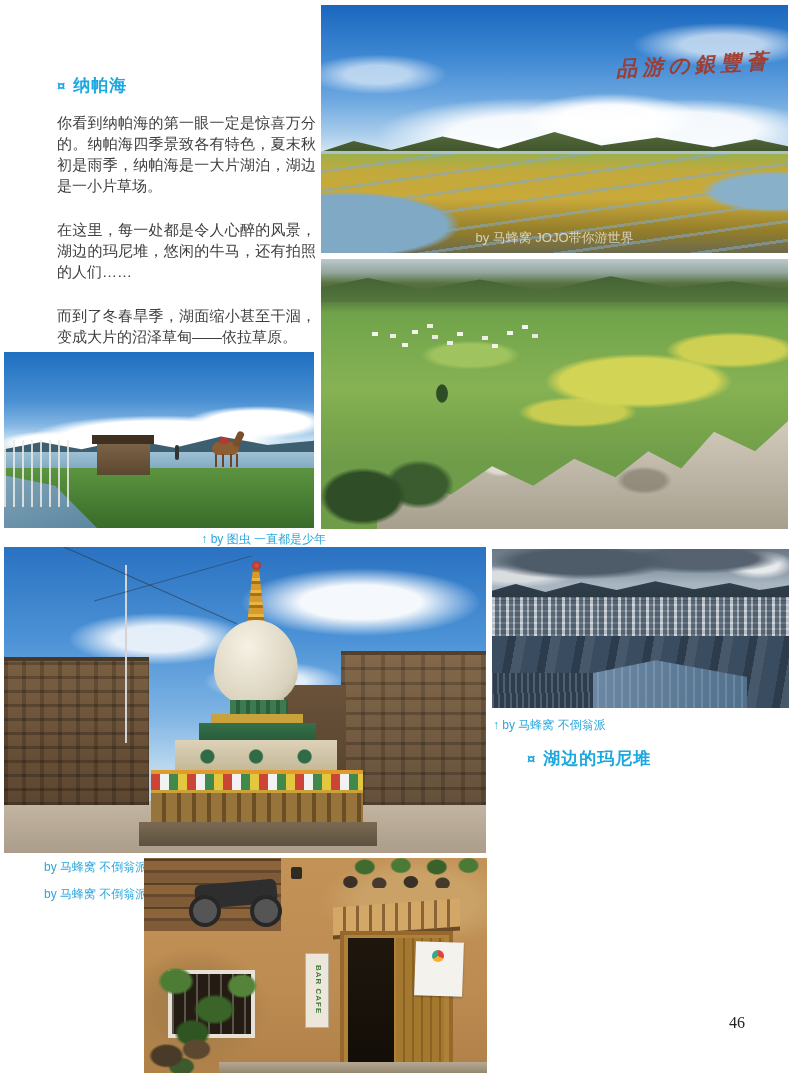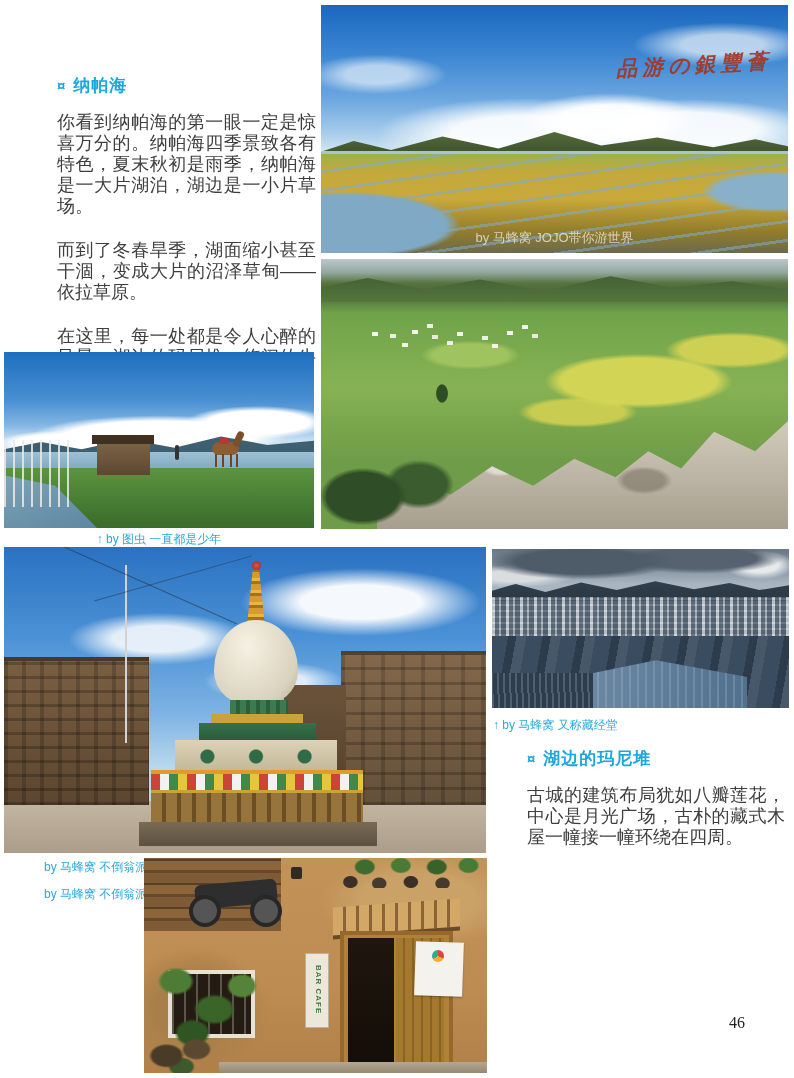--- a/index.html
+++ b/index.html
@@ -2,26 +2,26 @@
 <html><head>
 <meta charset="utf-8">
 <style>
   html,body{margin:0;padding:0;background:#e9e9e9;}
   .page{position:relative;width:794px;height:1078px;background:#ffffff;margin:0 auto;
         font-family:"Liberation Sans","DejaVu Sans",sans-serif;overflow:hidden;}
   
   .section{position:absolute;}
   .sec-heading{color:#1ba7e0;font-size:17px;font-weight:bold;letter-spacing:1px;margin:0 0 15px 0;display:flex;align-items:center;gap:7px;}
   .sec-icon{font-size:15px;font-weight:bold;}
-  .section p{margin:0 0 23px 0;font-size:18px;line-height:21px;color:#3e3e3e;text-align:justify;}
+  .section p{margin:0 0 23px 0;font-size:15px;line-height:21px;color:#3e3e3e;text-align:justify;}
   #sec-napahai{left:57px;top:74px;width:259px;}
   #sec-dukezong{left:527px;top:747px;width:258px;}
   
   .credit{position:absolute;color:#2aa7dd;font-size:12px;white-space:nowrap;}
-  #credit-horse{left:4px;top:531px;width:310px;text-align:center;}
+  #credit-horse{left:16px;top:531px;width:310px;text-align:right;}
   #credit-valley{left:321px;top:531px;width:467px;text-align:center;}
   #credit-roofs{left:493px;top:717px;}
   #credit-stupa{left:44px;top:859px;}
   #credit-cafe{left:44px;top:886px;}
   .page-num{position:absolute;left:712px;top:1014px;width:50px;text-align:center;
             font-family:"Liberation Serif","DejaVu Serif",serif;font-size:16px;color:#222;}
   
   .ph{position:absolute;overflow:hidden;background:#9ab;}
   .ph *{position:absolute;}
   
@@ -202,22 +202,22 @@
 <body>
 
 <div class="page">
 
   <div class="section" id="sec-napahai">
     <h2 class="sec-heading">
       <span class="sec-icon">¤</span>
       <span>纳帕海</span>
     </h2>
     <p>你看到纳帕海的第一眼一定是惊喜万分的。纳帕海四季景致各有特色，夏末秋初是雨季，纳帕海是一大片湖泊，湖边是一小片草场。</p>
+    <p>在这里，每一处都是令人心醉的风景，湖边的玛尼堆，悠闲的牛马，还有拍照的人们……</p>
     <p>而到了冬春旱季，湖面缩小甚至干涸，变成大片的沼泽草甸——依拉草原。</p>
-    <p>在这里，每一处都是令人心醉的风景，湖边的玛尼堆，悠闲的牛马，还有拍照的人们……</p>
   </div>
 
   <div class="ph" id="ph-lake">
     <div class="sky"></div>
     <div class="clouds"></div>
     <div class="mtn"></div>
     <div class="wet"></div>
     <div class="waterline"></div>
     <span class="brand">品游の銀豐薈</span>
     <span class="watermark">by 马蜂窝 JOJO带你游世界</span>
@@ -277,28 +277,27 @@
   <div class="ph" id="ph-roofs">
     <div class="sky"></div>
     <div class="skyclouds"></div>
     <div class="mtn"></div>
     <div class="city"></div>
     <div class="roofsmid"></div>
     <div class="bigroof"></div>
     <div class="fgroof"></div>
   </div>
 
-  <div class="credit" id="credit-roofs">↑ by 马蜂窝 又称藏经堂</div>
+  <div class="credit" id="credit-roofs">↑ by 马蜂窝 不倒翁派</div>
 
   <div class="section" id="sec-dukezong">
     <h2 class="sec-heading">
       <span class="sec-icon">¤</span>
       <span>湖边的玛尼堆</span>
     </h2>
-    <p>古城的建筑布局犹如八瓣莲花，中心是月光广场，古朴的藏式木屋一幢接一幢环绕在四周。</p>
   </div>
 
   <div class="credit" id="credit-stupa">by 马蜂窝 不倒翁派 ↑</div>
   <div class="credit" id="credit-cafe">by 马蜂窝 不倒翁派 →</div>
 
   <div class="ph" id="ph-cafe">
     <div class="wall"></div>
     <div class="beams"></div>
     <div class="lamp"></div>
     <div class="moto-body"></div>

